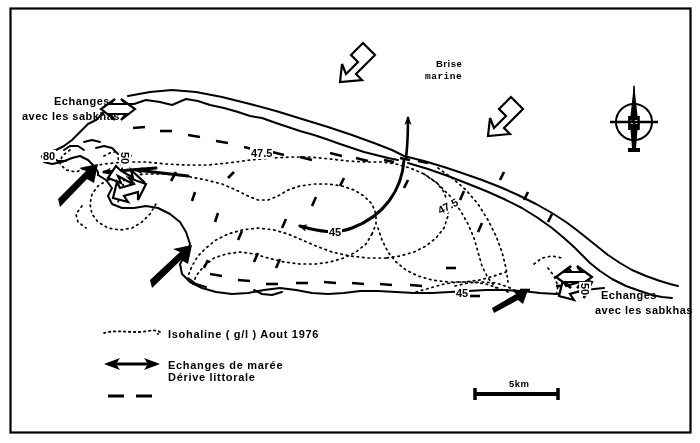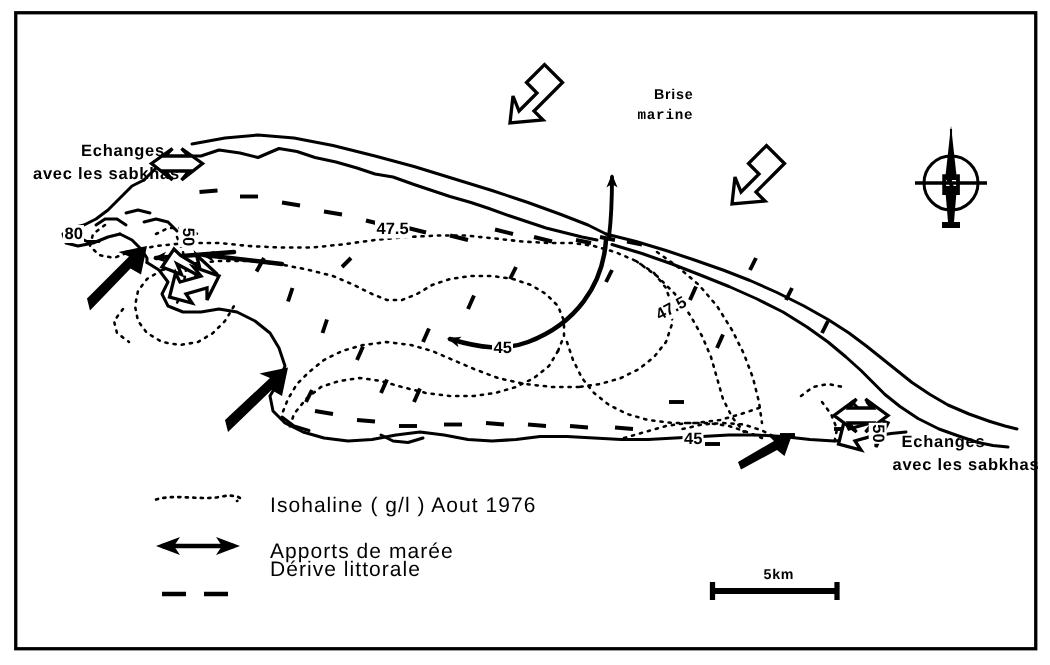--- a/index.html
+++ b/index.html
@@ -42,26 +42,25 @@
     font-size: 11px;
     color: #000000;
     background: #ffffff;
     padding: 0 1px;
   }
   .iso-rot { transform: rotate(90deg); transform-origin: center; }
   .iso-rot-r { transform: rotate(-28deg); transform-origin: center; }
   .legend-text {
     position: absolute;
     font-family: "Liberation Sans", sans-serif;
-    font-weight: normal;
-    font-size: 14px;
+    font-weight: bold;
+    font-size: 11px;
     color: #000;
     white-space: nowrap;
     letter-spacing: 0.7px;
-    margin-left: 12px;
   }
   .center { text-align: right; }
 </style>
 </head>
 <body>
 
 <div id="map-figure">
 
   <svg id="map-svg" width="700" height="443" viewBox="0 0 700 443">
 
@@ -331,17 +330,17 @@
   <div class="iso-lbl iso-rot-r" style="left:436px; top:200px;">47.5</div>
 
   <div class="iso-lbl" style="left:455px; top:287px;">45</div>
 
   <div class="iso-lbl iso-rot" style="left:578px; top:283px;">50</div>
 
   <div class="lbl lbl-md" style="left:509px; top:378px;">5km</div>
 
   <div class="legend-text" style="left:168px; top:328px;">Isohaline ( g/l )   Aout 1976</div>
 
-  <div class="legend-text" style="left:168px; top:359px;">Apports  de  marée</div>
+  <div class="legend-text" style="left:168px; top:359px;">Echanges  de  marée</div>
 
   <div class="legend-text" style="left:168px; top:371px;">Dérive  littorale</div>
 
 </div>
 
 </body></html>

